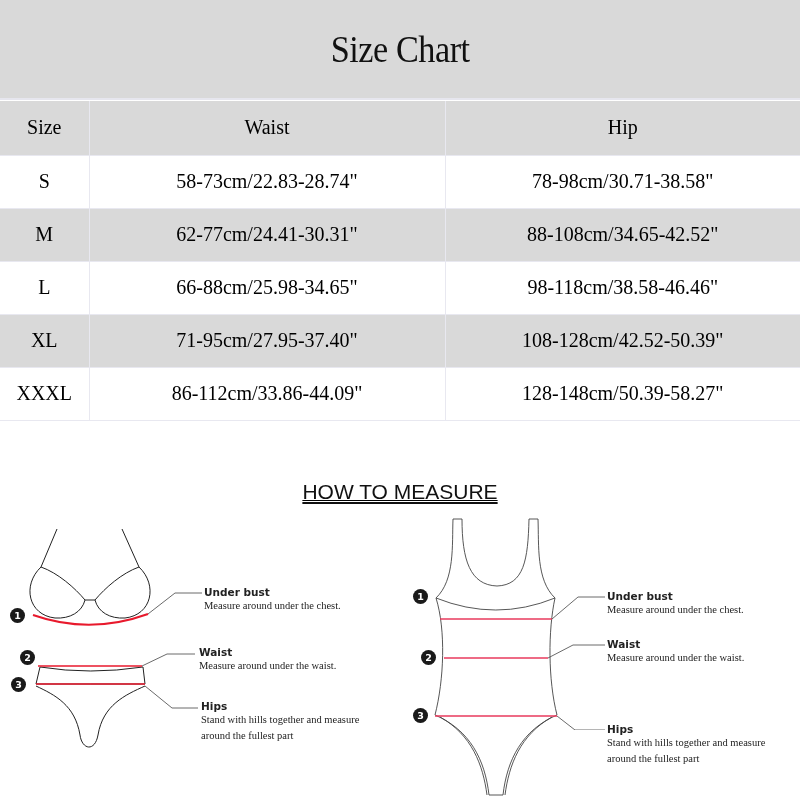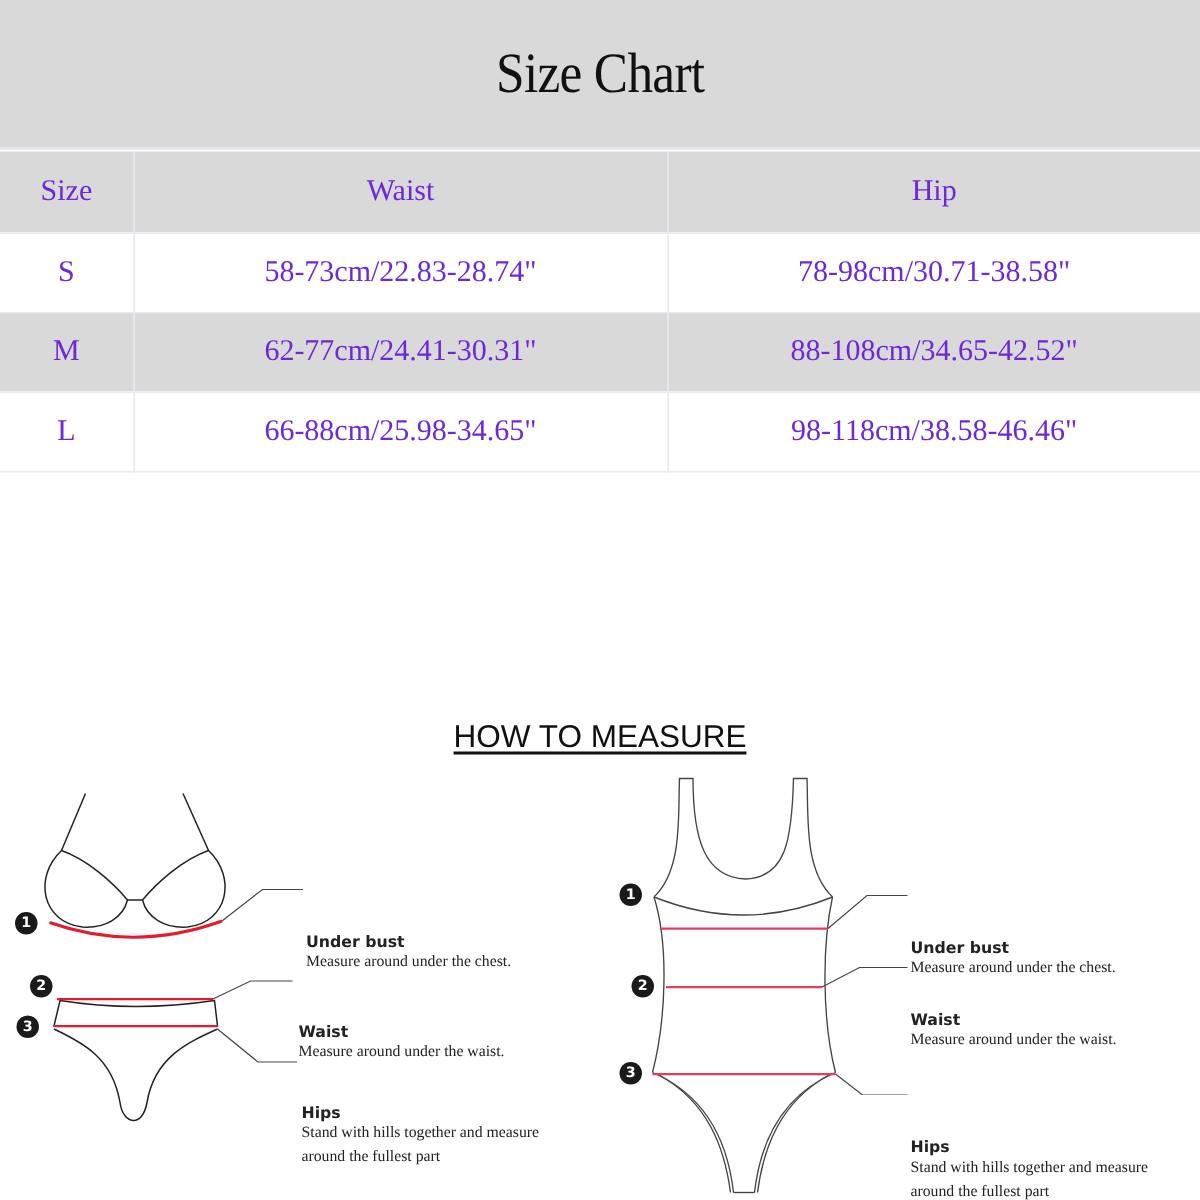--- a/index.html
+++ b/index.html
@@ -11,43 +11,43 @@
   }
   .title-band h1 {
     font-family: "Liberation Serif", "DejaVu Serif", serif;
     font-weight: normal; font-size: 38px; color: #111; letter-spacing: -0.5px;
     transform: scaleX(0.9);
   }
   table.size-table {
     position: absolute; left: 0; top: 101px; width: 800px;
     border-collapse: collapse; table-layout: fixed;
     font-family: "Liberation Serif", "DejaVu Serif", serif;
-    font-size: 20px; color: #6d28d9;
+    font-size: 20px; color: #000000;
   }
   table.size-table col.c0 { width: 89px; }
   table.size-table col.c1 { width: 356px; }
   table.size-table col.c2 { width: 355px; }
   table.size-table th, table.size-table td {
     text-align: center; font-weight: normal; height: 53px;
     border-right: 1px solid #e8e8f0; border-bottom: 1px solid #e8e8f0;
   }
   table.size-table th:last-child, table.size-table td:last-child { border-right: none; }
   table.size-table thead tr { background: #d9d9d9; }
   table.size-table thead th { height: 54px; }
   table.size-table tbody tr:nth-child(odd) { background: #ffffff; }
   table.size-table tbody tr:nth-child(even) { background: #d9d9d9; }
   .measure-heading {
-    position: absolute; left: 0; width: 800px; top: 480px; text-align: center;
+    position: absolute; left: 0; width: 800px; top: 480px; text-align: center; text-decoration: underline;
   }
   .measure-heading span {
     font-family: "Liberation Sans", "DejaVu Sans", sans-serif;
     font-size: 21px; color: #111; text-decoration: underline; text-underline-offset: 3px;
   }
   .diagram { position: absolute; }
-  .note { position: absolute; font-family: "DejaVu Sans", "Liberation Sans", sans-serif; color: #222; margin-top: 36px; }
+  .note { position: absolute; font-family: "DejaVu Sans", "Liberation Sans", sans-serif; color: #222; }
   .note .label { font-weight: bold; font-size: 10.5px; display: block; }
   .note .desc { font-size: 10.5px; display: block; line-height: 16px; font-family: Liberation Serif, serif; }
   .badge {
     position: absolute; width: 15px; height: 15px; border-radius: 50%;
     background: #1a1a1a; color: #fff; font-family: "DejaVu Sans", sans-serif;
     font-size: 9.5px; font-weight: bold; display: flex; align-items: center; justify-content: center;
   }
 </style>
 </head>
 <body>
@@ -77,20 +77,30 @@
     </tr>
     <tr>
       <td>M</td>
       <td>62-77cm/24.41-30.31"</td>
       <td>88-108cm/34.65-42.52"</td>
     </tr>
     <tr>
       <td>L</td>
       <td>66-88cm/25.98-34.65"</td>
       <td>98-118cm/38.58-46.46"</td>
+    </tr>
+    <tr>
+      <td>XL</td>
+      <td>71-95cm/27.95-37.40"</td>
+      <td>108-128cm/42.52-50.39"</td>
+    </tr>
+    <tr>
+      <td>XXXL</td>
+      <td>86-112cm/33.86-44.09"</td>
+      <td>128-148cm/50.39-58.27"</td>
     </tr>
   </tbody>
 </table>
 
 <div class="measure-heading">
   <span>HOW TO MEASURE</span>
 </div>
 
 <svg class="diagram" style="left:0;top:520px" width="210" height="250" viewBox="0 520 210 250">
   <g fill="none" stroke="#222" stroke-width="1">

